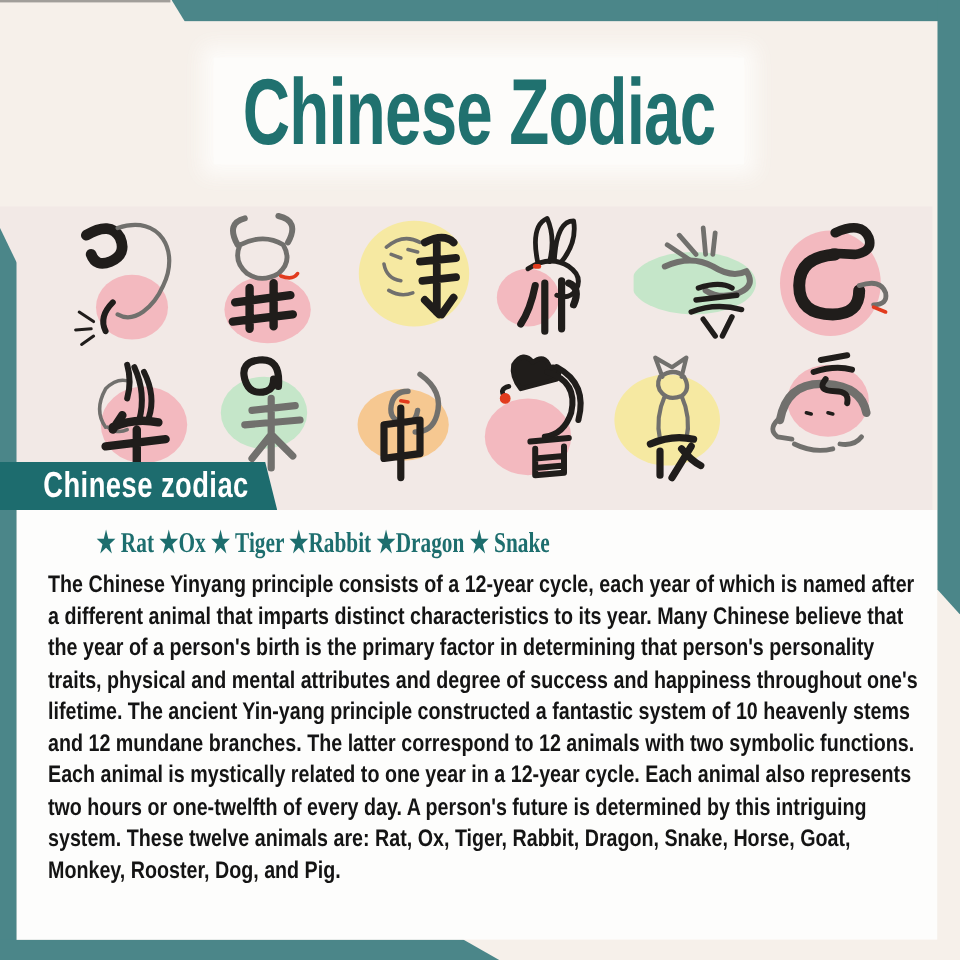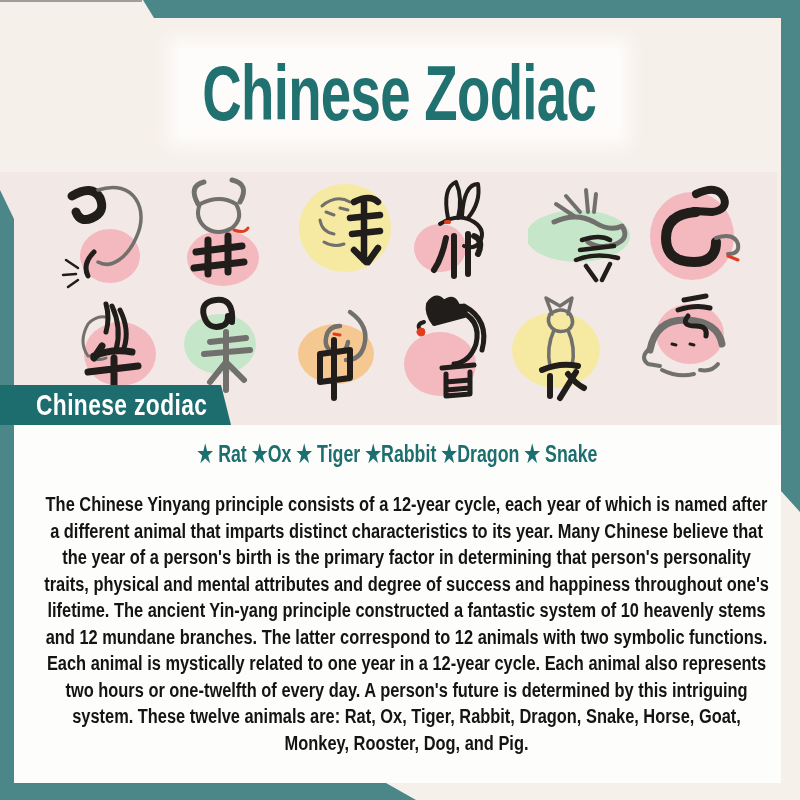--- a/index.html
+++ b/index.html
@@ -34,24 +34,24 @@
     white-space:nowrap;transform:scaleX(.76);transform-origin:0 50%;letter-spacing:.5px;}
 
   
   .cell{position:absolute;width:110px;height:120px;}
   .cell svg{display:block;width:110px;height:120px;}
 
   
   .stars{margin-top:15px;text-align:center;color:var(--star_teal,#1d6e6e);font-weight:bold;}
   .star-line{display:inline-block;font-size:24px;line-height:27px;white-space:nowrap;
     transform:scaleX(.74);transform-origin:50% 50%;}
-  .star-row{text-align:center;}
+  .star-row{text-align:left;font-family:Liberation Serif, serif;}
 
   
-  .body-wrap{margin:24px 0 0 26px;width:733px;overflow:visible;text-align:center;}
+  .body-wrap{margin:7px 0 0 26px;width:733px;overflow:visible;}
   .body-inner{width:894px;transform:scaleX(.82);transform-origin:0 0;
     font-size:20px;line-height:26.5px;font-weight:bold;color:var(--body_text,#141414);letter-spacing:0;}
 </style>
 </head>
 <body>
 
 <div class="page">
 
   <div class="pink-panel" id="zodiacPanel">
       <div class="cell" title="子 Rat" aria-label="子 Rat" style="left: 48px; top: 4px;">

